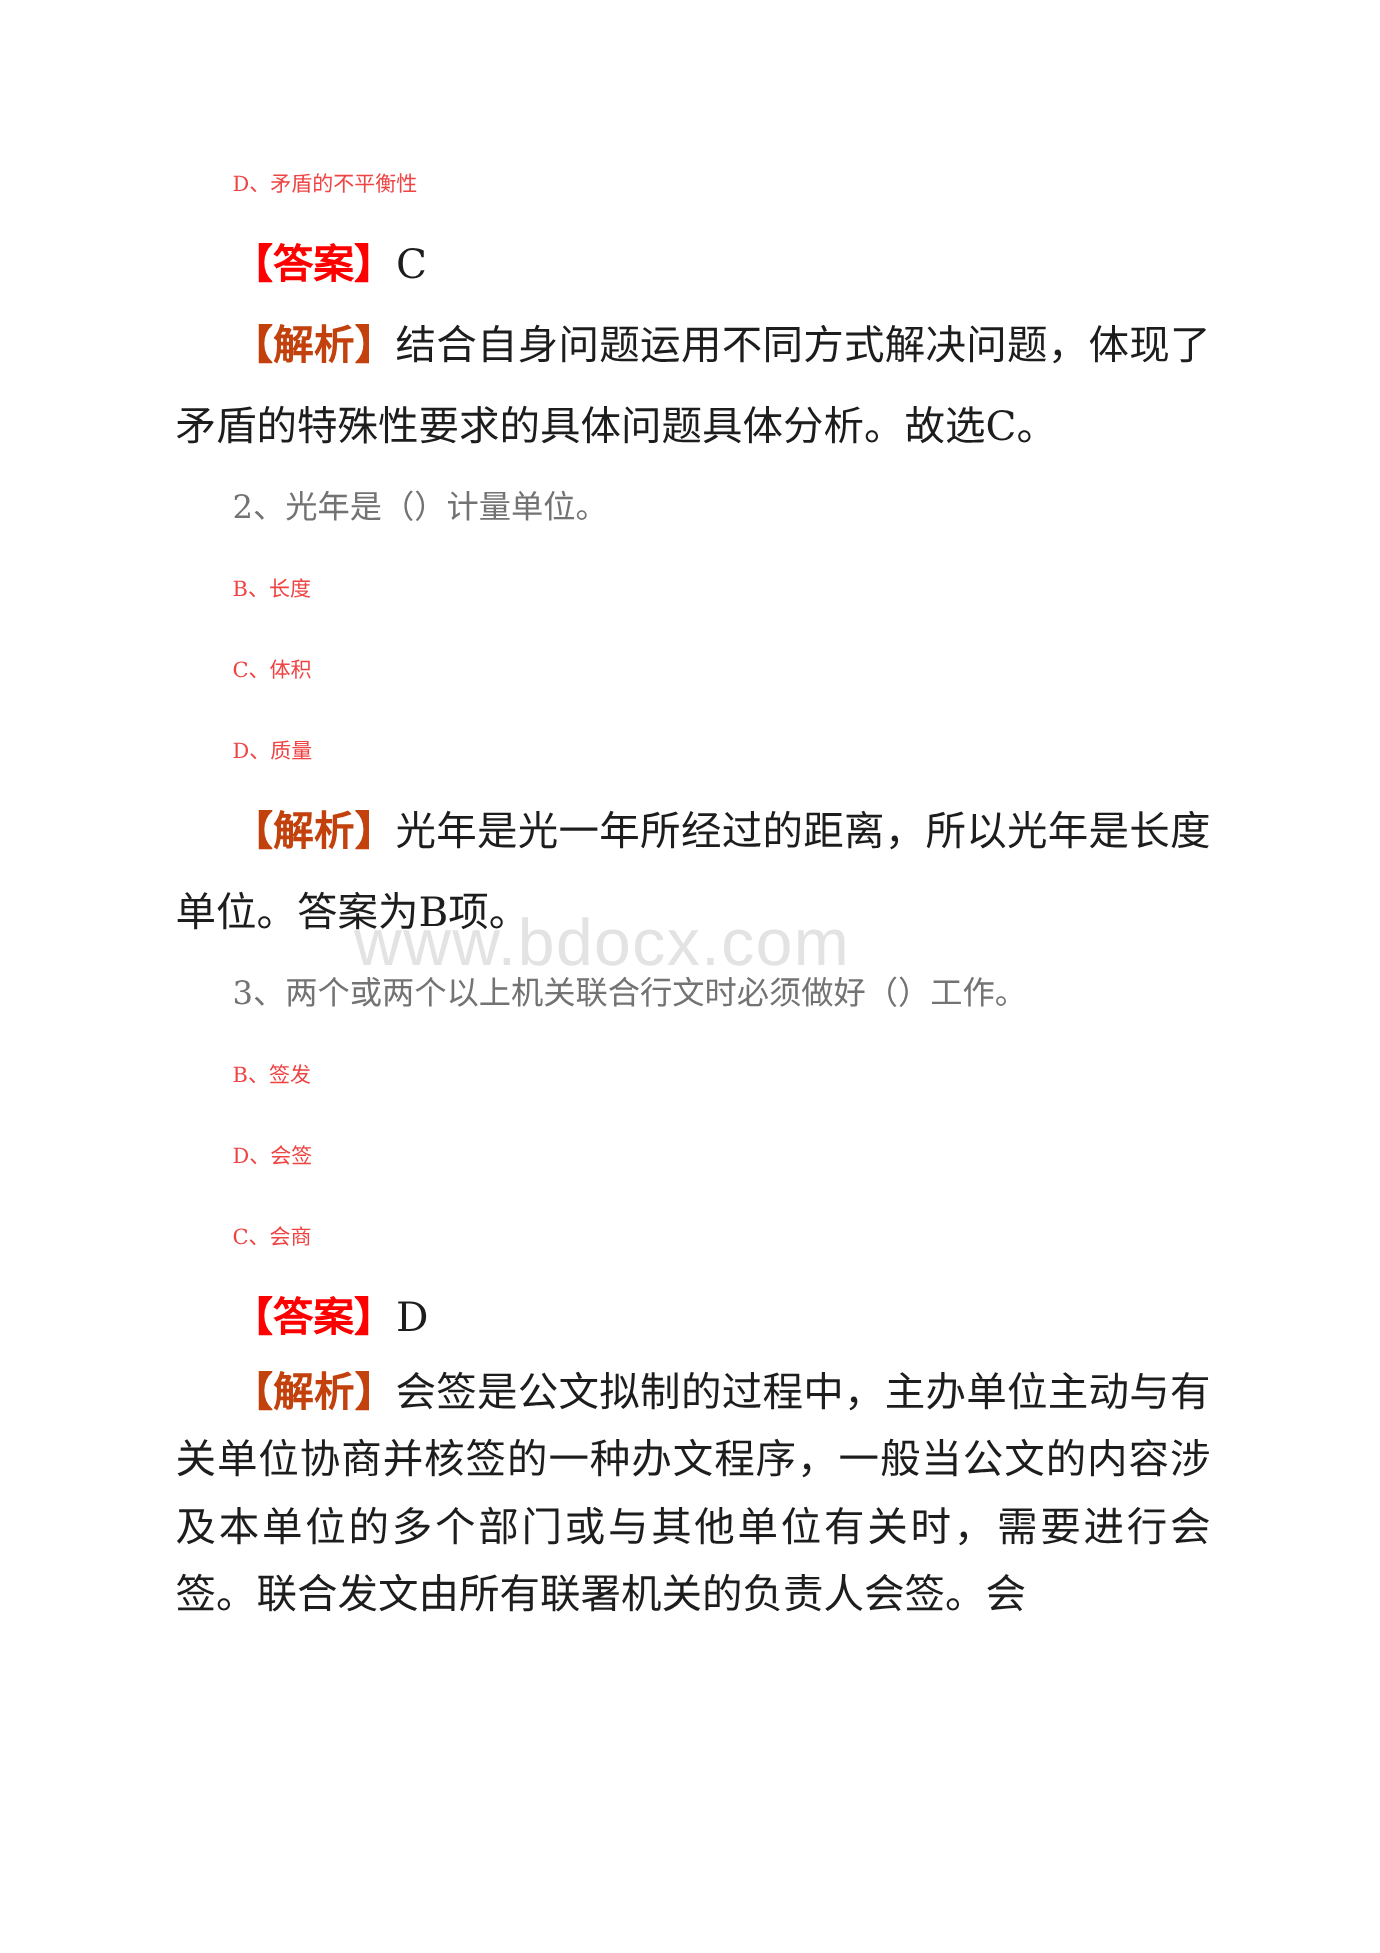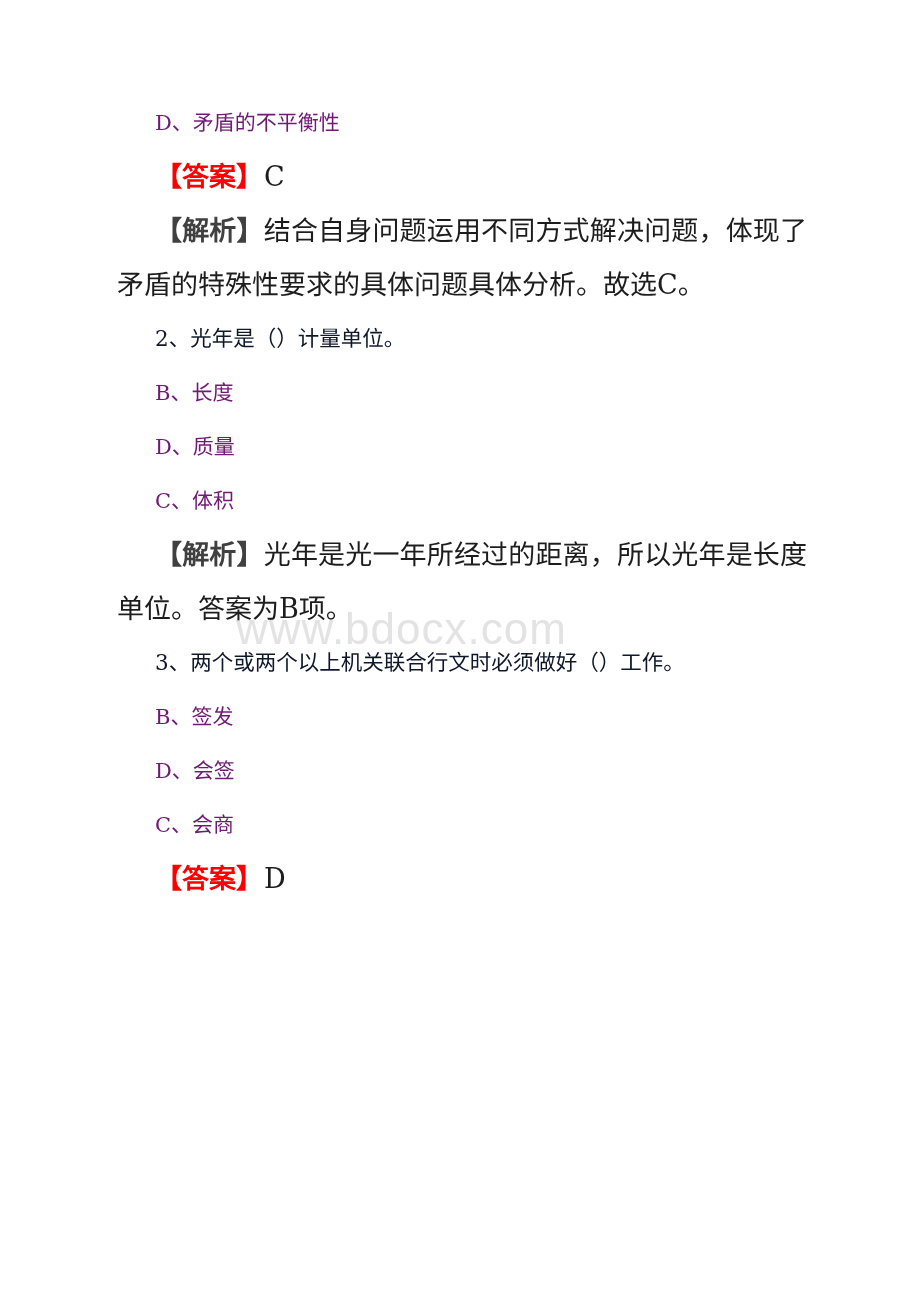--- a/index.html
+++ b/index.html
@@ -63,39 +63,39 @@
 
   .para.tight {
     line-height: 45px;
   }
 
   .label-answer {
     color: #ff0000;
     font-weight: 600;
   }
   .label-analysis {
-    color: #404040;
+    color: #c2410c;
     font-weight: 600;
   }
   .latin {
     font-family: "DejaVu Serif", "Liberation Serif", serif;
     padding: 0 1px;
   }
   .opt {
-    font-size: 21px;
+    font-size: 14px;
     line-height: 54px;
     text-indent: 38px;
-    color: #701a75;
+    color: #ef4444;
     margin: 0;
   }
   .qline {
     font-size: 21.5px;
     line-height: 54px;
     text-indent: 38px;
-    color: #0f172a;
+    color: #737373;
     margin: 0;
   }
 </style>
 </head>
 <body>
 
 <div class="page">
 
   <div class="watermark">www.bdocx.com</div>
 
@@ -107,33 +107,36 @@
       <span class="label-answer">【答案】</span><span class="latin">C</span>
     </p>
 
     <p class="para">
       <span class="label-analysis">【解析】</span><span>结合自身问题运用不同方式解决问题，体现了矛盾的特殊性要求的具体问题具体分析。故选C。</span>
     </p>
 
     <p class="qline">2、光年是（）计量单位。</p>
 
     <p class="opt">B、长度</p>
+    <p class="opt">C、体积</p>
     <p class="opt">D、质量</p>
-    <p class="opt">C、体积</p>
 
 
     <p class="para">
       <span class="label-analysis">【解析】</span><span>光年是光一年所经过的距离，所以光年是长度单位。答案为B项。</span>
     </p>
 
     <p class="qline">3、两个或两个以上机关联合行文时必须做好（）工作。</p>
 
     <p class="opt">B、签发</p>
     <p class="opt">D、会签</p>
     <p class="opt">C、会商</p>
 
     <p class="para">
       <span class="label-answer">【答案】</span><span class="latin">D</span>
     </p>
 
+    <p class="para tight">
+      <span class="label-analysis">【解析】</span><span>会签是公文拟制的过程中，主办单位主动与有关单位协商并核签的一种办文程序，一般当公文的内容涉及本单位的多个部门或与其他单位有关时，需要进行会签。联合发文由所有联署机关的负责人会签。会</span>
+    </p>
 
   </div>
 </div>
 
 </body></html>

